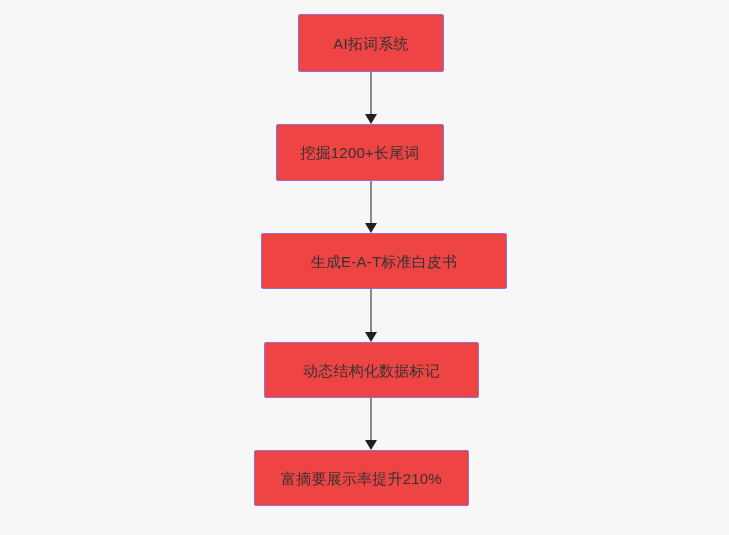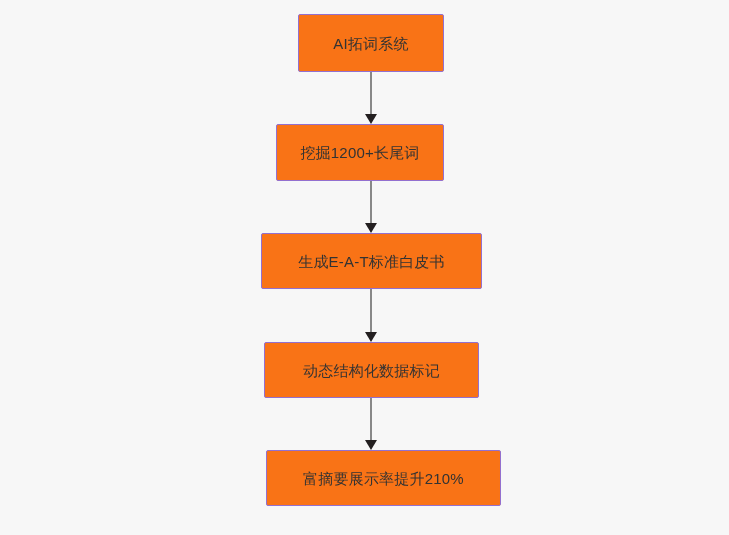--- a/index.html
+++ b/index.html
@@ -14,21 +14,21 @@
     overflow: hidden;
   }
   #flowchart {
     position: relative;
     width: 729px;
     height: 535px;
   }
   .node {
     position: absolute;
     box-sizing: border-box;
-    background: #f97316;
+    background: #ef4444;
     border: 1.6px solid #9370cf;
     border-radius: 2px;
     display: flex;
     align-items: center;
     justify-content: center;
     color: #333333;
     font-size: 15px;
     line-height: 1;
     letter-spacing: 0.2px;
     white-space: nowrap;
@@ -78,25 +78,25 @@
   </svg>
 
   <div class="node" id="node-1" style="left: 298px; top: 14px; width: 146px; height: 58px;">
     <span class="node-label">AI拓词系统</span>
   </div>
 
   <div class="node" id="node-2" style="left: 276px; top: 124px; width: 168px; height: 57px;">
     <span class="node-label">挖掘1200+长尾词</span>
   </div>
 
-  <div class="node" id="node-3" style="left: 261px; top: 233px; width: 221px; height: 56px;">
+  <div class="node" id="node-3" style="left: 261px; top: 233px; width: 246px; height: 56px;">
     <span class="node-label">生成E-A-T标准白皮书</span>
   </div>
 
   <div class="node" id="node-4" style="left: 264px; top: 342px; width: 215px; height: 56px;">
     <span class="node-label">动态结构化数据标记</span>
   </div>
 
-  <div class="node" id="node-5" style="left: 254px; top: 450px; width: 235px; height: 56px; margin-left: 12px;">
+  <div class="node" id="node-5" style="left: 254px; top: 450px; width: 215px; height: 56px;">
     <span class="node-label">富摘要展示率提升210%</span>
   </div>
 
 </div>
 
 </body></html>

